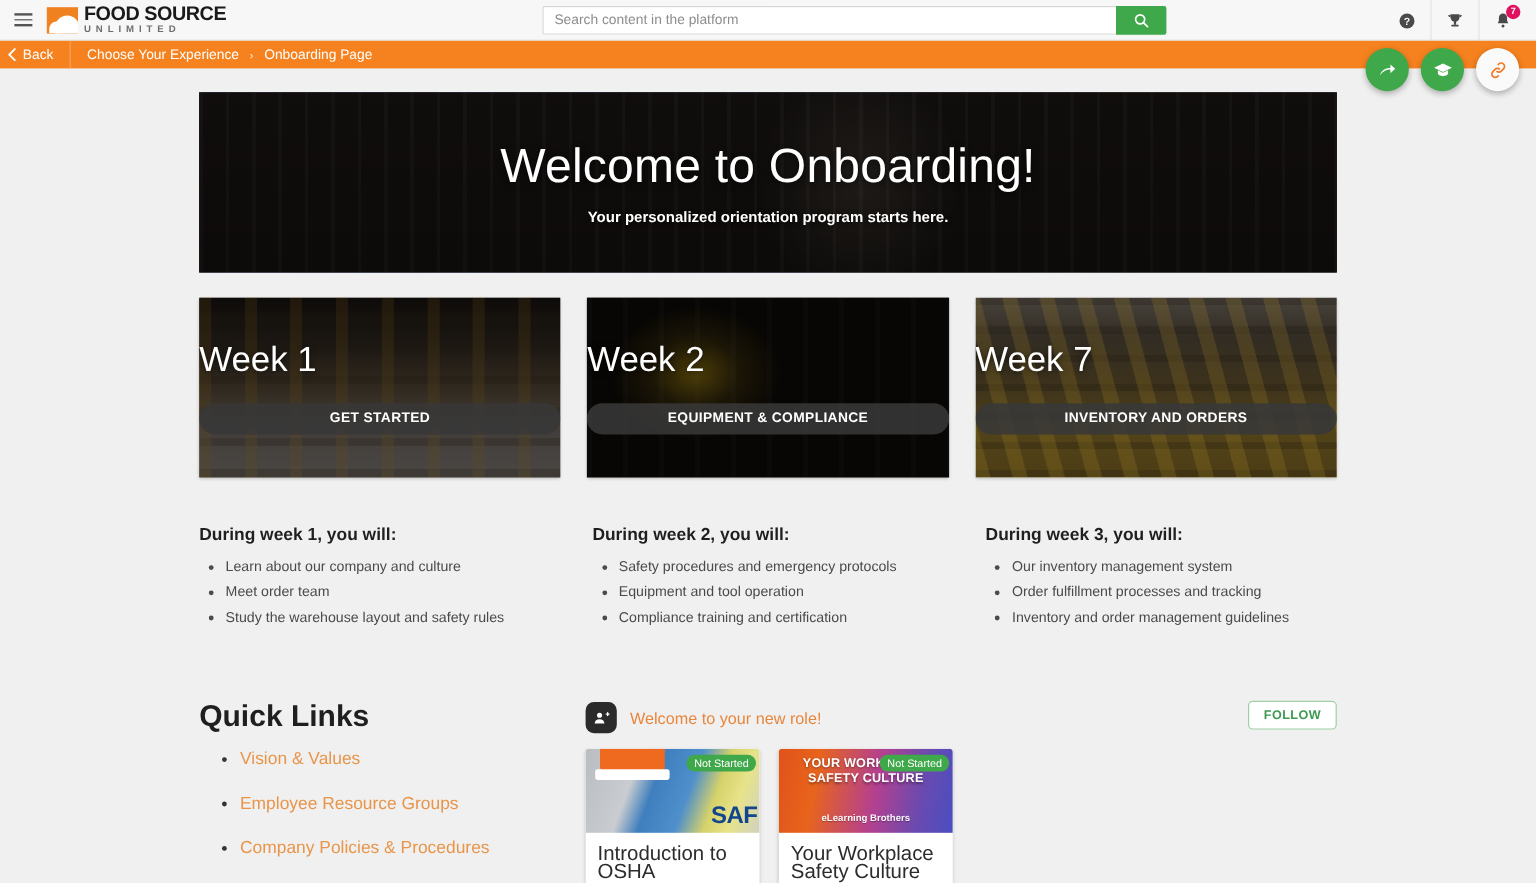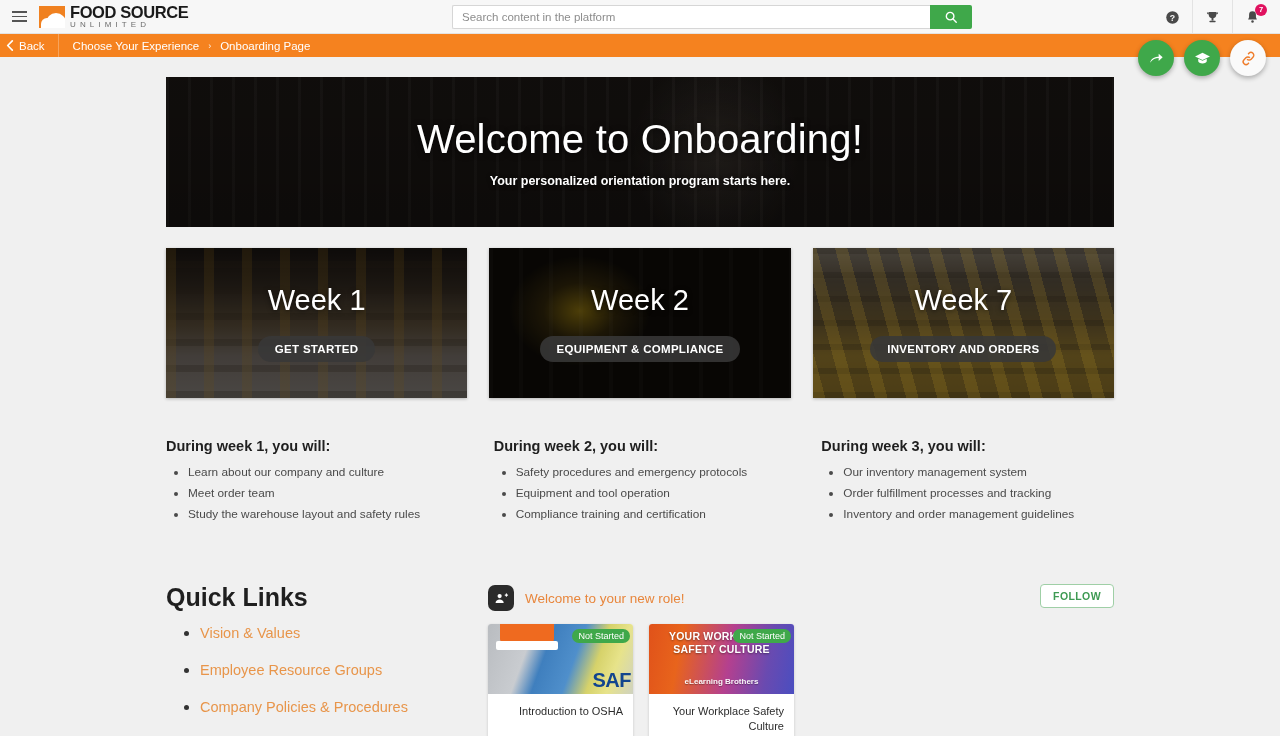--- a/index.html
+++ b/index.html
@@ -41,21 +41,21 @@
     content:""; position:absolute; left:2px; top:12px;
     width: 10px; height: 10px; background:#fff;
     border-radius: 60% 10% 0 0;
   }
   .logo-text { line-height: 1; }
   .logo-name {
     font-size: 16.5px; font-weight: bold; letter-spacing: -0.4px;
     color: #1a1a1a;
   }
   .logo-sub {
-    font-size: 8px; font-weight: normal; letter-spacing: 4.1px;
+    font-size: 8px; font-weight: bold; letter-spacing: 4.1px;
     color: #6d6d6d; margin-top: 1px;
   }
 
   .search-wrap {
     position: absolute; left: 452px; top: 5px;
     display: flex; width: 520px; height: 24px;
   }
   .search-input {
     flex: 1; border: 1px solid #d6d6d6; border-right: none;
     border-radius: 2px 0 0 2px;
@@ -205,21 +205,21 @@
       repeating-linear-gradient(0deg, rgba(40,34,26,.35) 0 6px, transparent 6px 24px);
     opacity:.75;
   }
   .week-tint {
     position: absolute; inset: 0; background: rgba(0,0,0,.52);
   }
   .week-2 .week-tint { background: rgba(0,0,0,.62); }
   .week-inner {
     position: relative; z-index: 3; height: 100%;
     display: flex; flex-direction: column;
-    align-items: center; justify-content: center; gap: 19px;
+    justify-content: center; gap: 19px;
   }
   .week-title {
     font-size: 29px; color: #fff; font-weight: 400;
     text-shadow: 0 1px 5px rgba(0,0,0,.6);
   }
   .week-btn {
     background: rgba(56,56,56,.88); color: #fff;
     font-size: 11.5px; font-weight: bold; letter-spacing: .3px;
     padding: 7px 17px; border-radius: 16px; border: none;
     cursor: pointer; font-family: "Liberation Sans", sans-serif;
@@ -312,21 +312,21 @@
     line-height: 8px; opacity: .95;
     text-shadow: 0 1px 1px rgba(0,0,0,.35);
   }
   .status-badge {
     position: absolute; right: 3px; top: 5px;
     background: #3fa84a; color: #fff; font-size: 9px;
     padding: 2px 6px; border-radius: 9px; white-space: nowrap;
   }
   .ccard-body { padding: 10px 10px 14px 10px; min-height: 64px; }
   .ccard-name {
-    font-size: 11px; color: #2c2c2c; line-height: 15px; cursor: pointer; text-align: right;
+    font-size: 17px; color: #2c2c2c; line-height: 15px; cursor: pointer;
   }
 </style>
 </head>
 <body>
 
 <div class="topbar">
   <div class="hamburger">
     <span></span>
       <span></span>
       <span></span>

